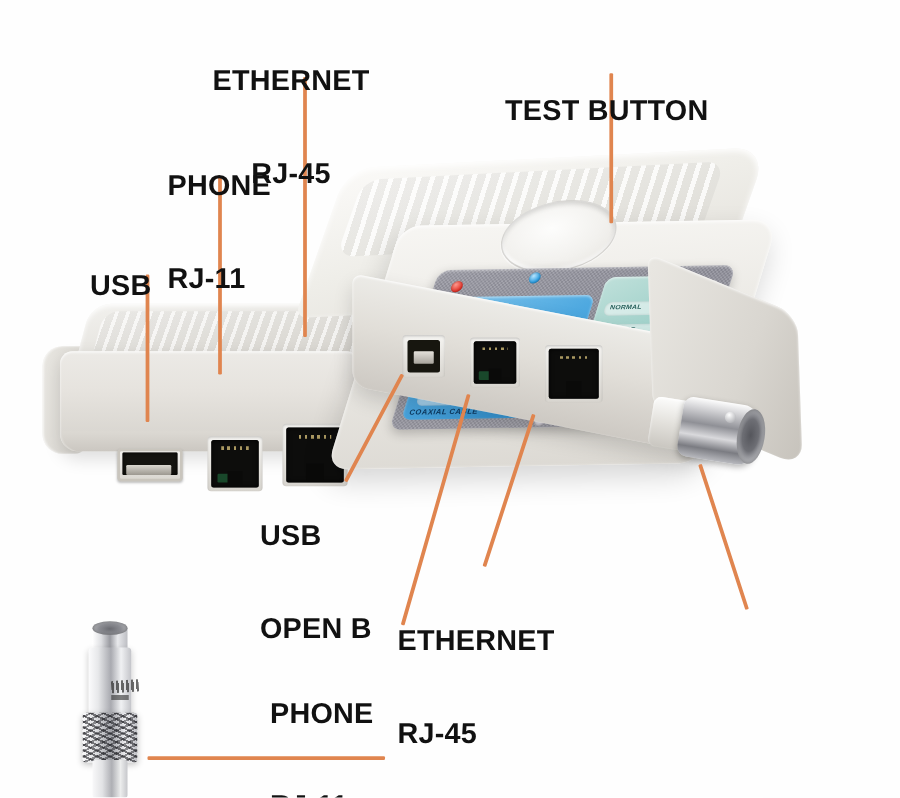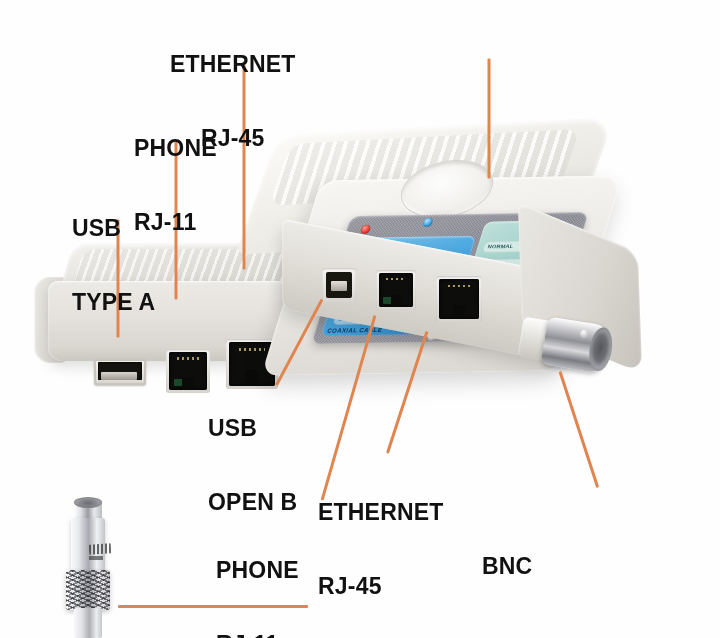--- a/index.html
+++ b/index.html
@@ -306,48 +306,47 @@
   <div class="leader" style="left:375px;top:314px;width:192px;height:3px;transform:rotate(106deg);transform-origin:0 50%;"></div>
   <div class="leader" style="left:427px;top:330px;width:128px;height:3px;transform:rotate(108deg);transform-origin:0 50%;"></div>
   <div class="leader" style="left:560px;top:370px;width:122px;height:3px;transform:rotate(72deg);transform-origin:0 50%;"></div>
   <div class="leader" style="left:118px;top:605px;width:190px;height:3px;"></div>
 
   <div class="label" style="left:170px;top:2px;text-align:center;">
     <div>ETHERNET</div>
     <div>RJ-45</div>
   </div>
 
+  <div class="label" style="left:404px;top:26px;">
+    <div>TEST BUTTON</div>
+  </div>
 
   <div class="label" style="left:134px;top:86px;">
     <div>PHONE</div>
     <div>RJ-11</div>
   </div>
 
   <div class="label" style="left:72px;top:166px;">
     <div>USB</div>
-    <div>TYPE A</div>
   </div>
 
   <div class="label" style="left:208px;top:366px;">
     <div>USB</div>
     <div>OPEN B</div>
   </div>
 
   <div class="label" style="left:216px;top:508px;">
     <div>PHONE</div>
     <div>RJ-11</div>
   </div>
 
   <div class="label" style="left:318px;top:450px;">
     <div>ETHERNET</div>
     <div>RJ-45</div>
   </div>
 
-  <div class="label" style="left:482px;top:504px;">
-    <div>BNC</div>
-  </div>
 
   <div class="label" style="left:328px;top:586px;">
     <div>BNC CABLE</div>
     
   </div>
 
 </div>
 
 </body></html>

